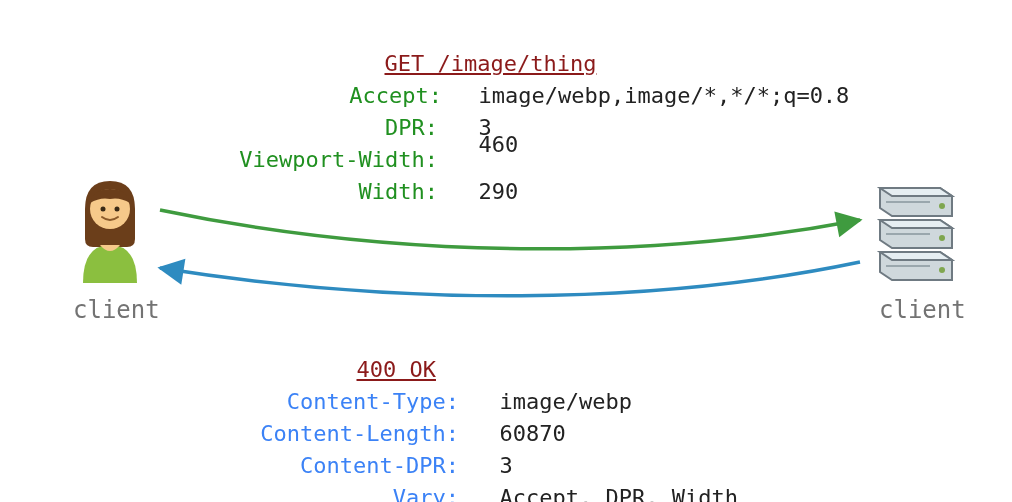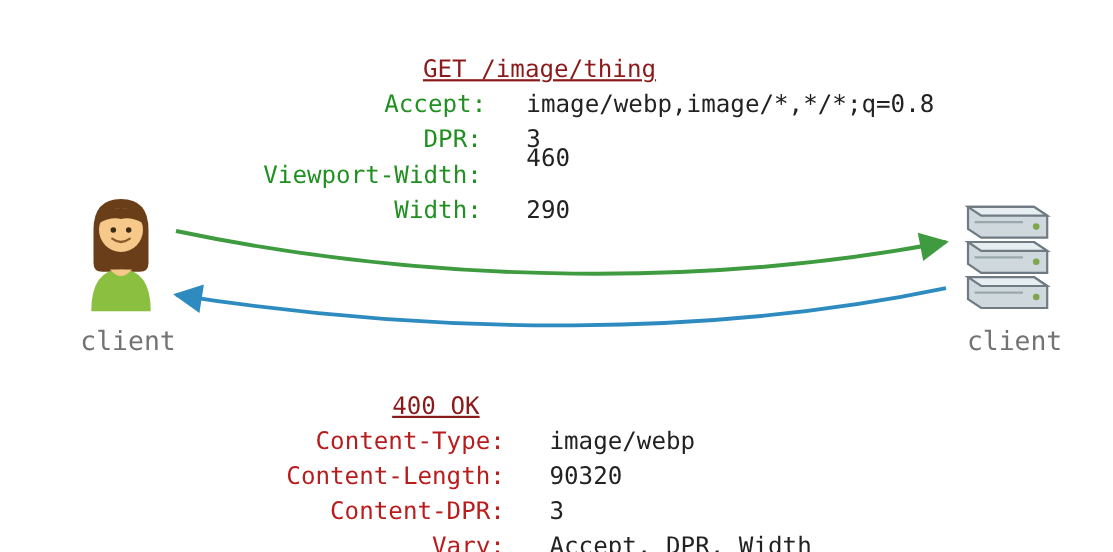--- a/index.html
+++ b/index.html
@@ -15,21 +15,21 @@
     overflow: hidden;
   }
   .mono-line {
     position: absolute;
     white-space: pre;
     line-height: 32px;
   }
   .hdr-name { color: #209020; }          
   .req-val  { color: #222; text-align: center; }
   .status, .req-line { color: #8b1a1a; text-decoration: underline; } 
-  .resp-name { color: #b91c1c; }         
+  .resp-name { color: #3b82f6; }         
   .label {
     position: absolute;
     font-family: inherit;
     font-size: 24px;
     color: #737373;
   }
   svg.arrows, svg.icon {
     position: absolute;
     overflow: visible;
   }
@@ -144,21 +144,21 @@
   <span class="resp-name" data-name="header-name-content-type">Content-Type:</span>
 </div>
 <div class="mono-line" style="left:473px; top:354px;" data-name="resp-row-ct-val">
   <span class="req-val" data-name="header-value-content-type">image/webp</span>
 </div>
 
 <div class="mono-line" style="left:0; top:386px; width:459px; text-align:right;" data-name="resp-row-cl-name">
   <span class="resp-name" data-name="header-name-content-length">Content-Length:</span>
 </div>
 <div class="mono-line" style="left:473px; top:386px;" data-name="resp-row-cl-val">
-  <span class="req-val" data-name="header-value-content-length">90320</span>
+  <span class="req-val" data-name="header-value-content-length">60870</span>
 </div>
 
 <div class="mono-line" style="left:0; top:418px; width:459px; text-align:right;" data-name="resp-row-cdpr-name">
   <span class="resp-name" data-name="header-name-content-dpr">Content-DPR:</span>
 </div>
 <div class="mono-line" style="left:473px; top:418px;" data-name="resp-row-cdpr-val">
   <span class="req-val" data-name="header-value-content-dpr">3</span>
 </div>
 
 <div class="mono-line" style="left:0; top:450px; width:459px; text-align:right;" data-name="resp-row-vary-name">

